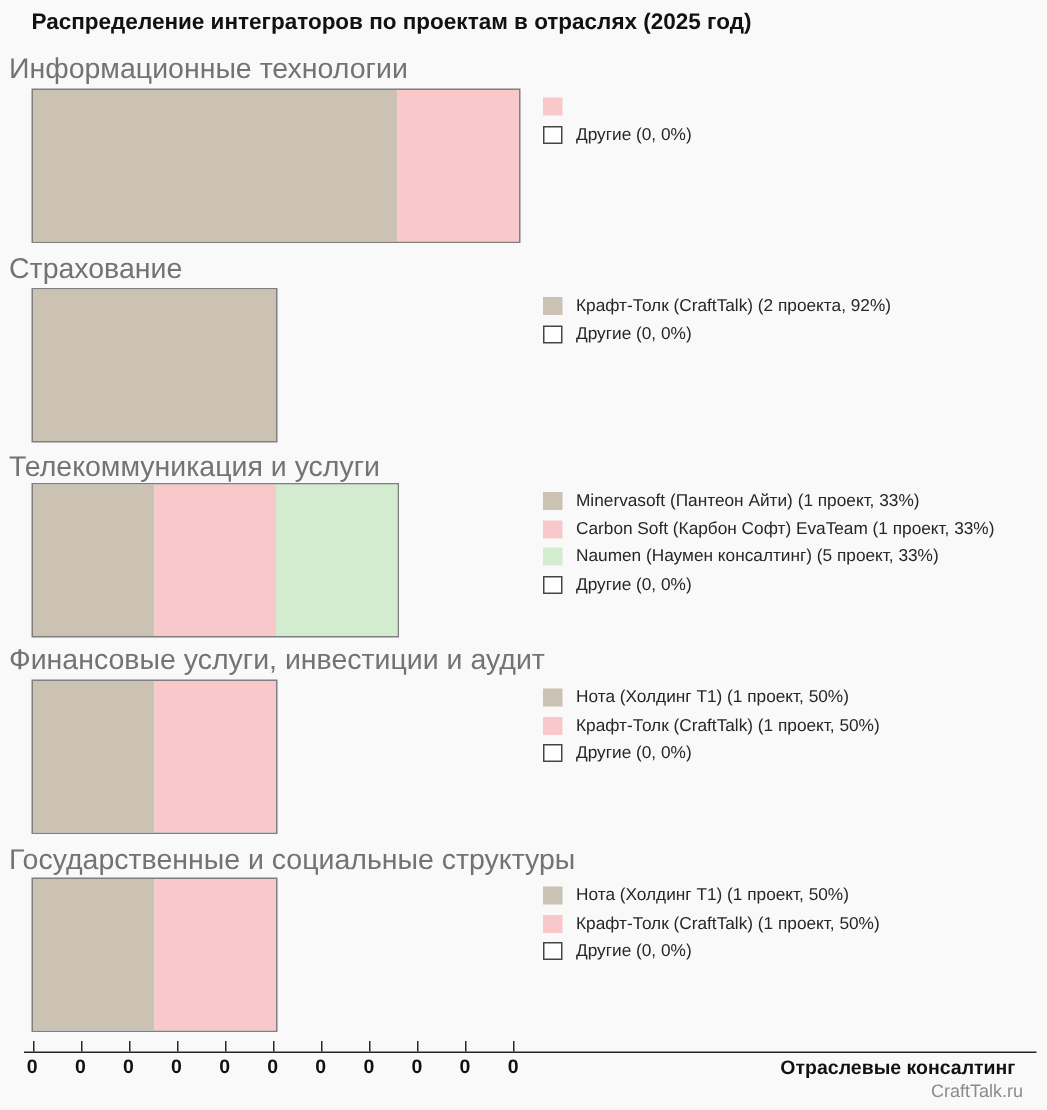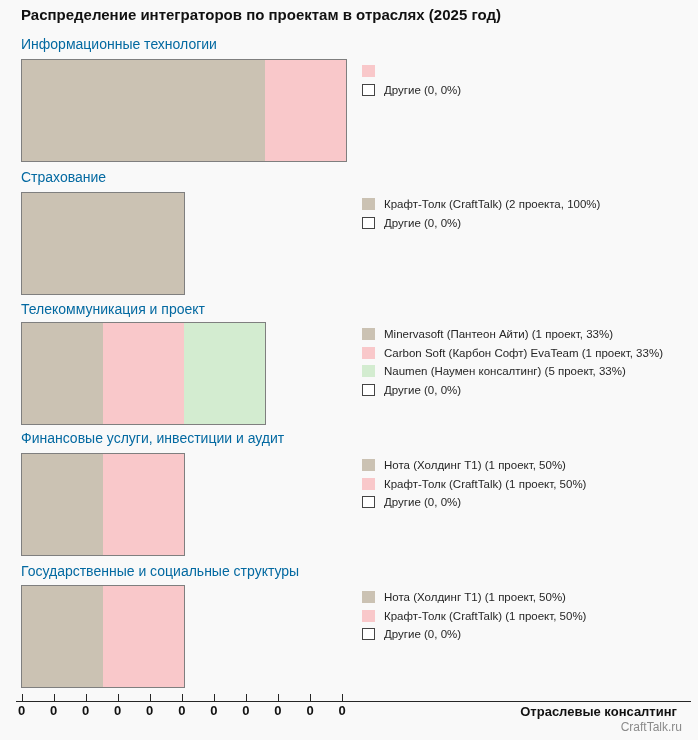--- a/index.html
+++ b/index.html
@@ -8,22 +8,22 @@
     background:#f9f9f9; overflow:hidden;
     font-family:"Liberation Sans", sans-serif;
     color:#1a1a1a;
   }
   .title {
     position:absolute; left:21px; top:6px;
     font-size:15px; font-weight:bold; color:#111;
     white-space:nowrap;
   }
   .sec-header {
-    position:absolute; left:21px;
-    font-size:14px; color:#0369a1; white-space:nowrap;
+    position:absolute; left:6px;
+    font-size:19px; color:#737373; white-space:nowrap;
   }
   .bar {
     position:absolute; left:21px; height:101px;
     border:1px solid #7f7f7f; box-sizing:content-box;
     display:flex; overflow:hidden;
   }
   .seg { height:100%; flex:0 0 auto; }
   .legend { position:absolute; left:362px; }
   .legend-row { display:flex; align-items:center; height:18.5px; }
   .legend-swatch {
@@ -72,31 +72,31 @@
   </div>
 
   <div class="section">
     <div class="sec-header" style="top: 169px;">Страхование</div>
     <div class="bar" style="top: 192px; width: 162px;">
           <div class="seg" title="Крафт-Толк (CraftTalk) (2 проекта, 100%)" style="width: 162px; background: rgb(203, 194, 179);"></div>
         </div>
     <div class="legend" style="top: 195px;">
           <div class="legend-row">
             <span class="legend-swatch" style="background: rgb(203, 194, 179);"></span>
-            <span class="legend-label">Крафт-Толк (CraftTalk) (2 проекта, 100%)</span>
+            <span class="legend-label">Крафт-Толк (CraftTalk) (2 проекта, 92%)</span>
           </div>
           <div class="legend-row">
             <span class="legend-swatch empty"></span>
             <span class="legend-label">Другие (0, 0%)</span>
           </div>
         </div>
   </div>
 
   <div class="section">
-    <div class="sec-header" style="top: 301px;">Телекоммуникация и проект</div>
+    <div class="sec-header" style="top: 301px;">Телекоммуникация и услуги</div>
     <div class="bar" style="top: 322px; width: 243px;">
           <div class="seg" title="Minervasoft (Пантеон Айти) (1 проект, 33%)" style="width: 81px; background: rgb(203, 194, 179);"></div>
           <div class="seg" title="Carbon Soft (Карбон Софт) EvaTeam (1 проект, 33%)" style="width: 81px; background: rgb(249, 200, 202);"></div>
           <div class="seg" title="Naumen (Наумен консалтинг) (1 проект, 33%)" style="width: 81px; background: rgb(211, 236, 208);"></div>
         </div>
     <div class="legend" style="top: 325px;">
           <div class="legend-row">
             <span class="legend-swatch" style="background: rgb(203, 194, 179);"></span>
             <span class="legend-label">Minervasoft (Пантеон Айти) (1 проект, 33%)</span>
           </div>

